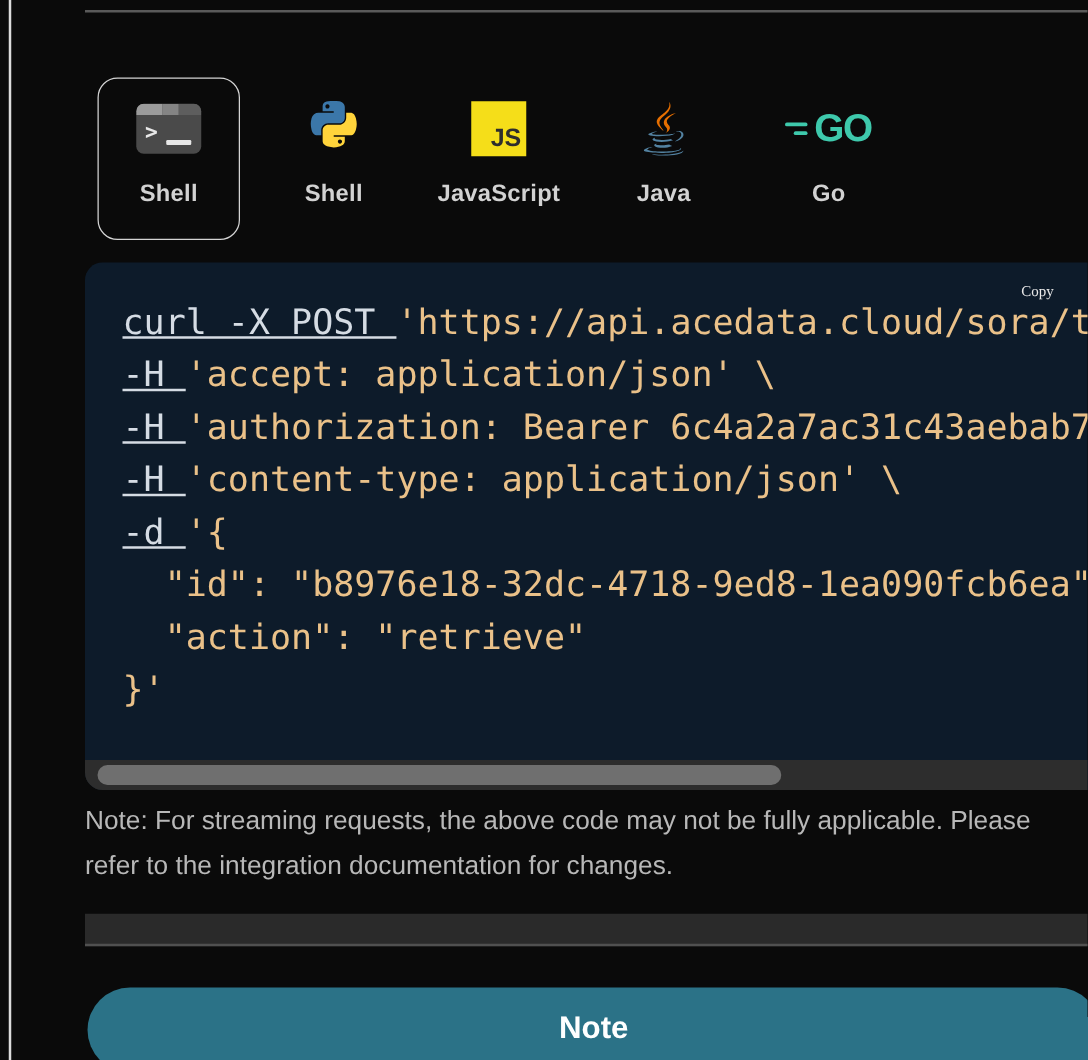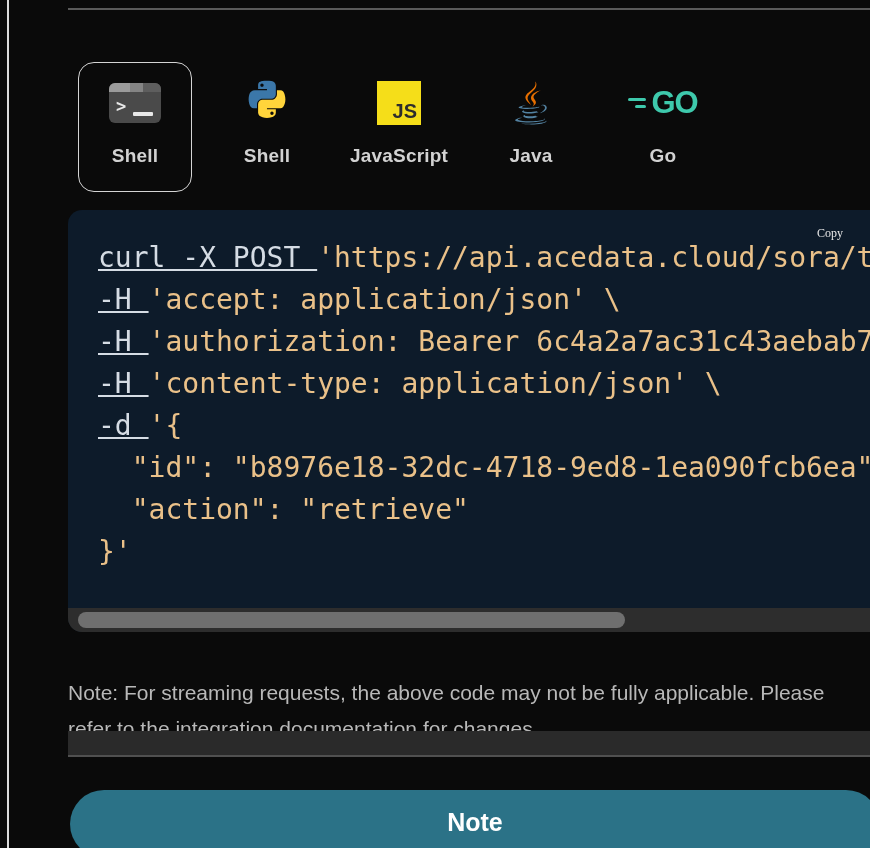--- a/index.html
+++ b/index.html
@@ -119,21 +119,21 @@
     position: absolute; left: 0; bottom: 0; width: 100%; height: 24px;
     background: #2d2d2d;
   }
   .code-scrollbar .thumb {
     position: absolute; left: 10px; top: 4px; width: 547px; height: 16px;
     border-radius: 8px; background: #6f6f6f;
   }
 
   
   .note-text {
-    position: absolute; left: 68px; top: 675px; width: 800px;
+    position: absolute; left: 68px; top: 639px; width: 800px;
     color: #b8b8b8; font-size: 21px; line-height: 36px;
   }
 
   
   .under-bar {
     position: absolute; left: 68px; top: 731px; width: 812px; height: 26px;
     background: #2a2a2a; border-bottom: 2px solid #505050;
   }
 
   

